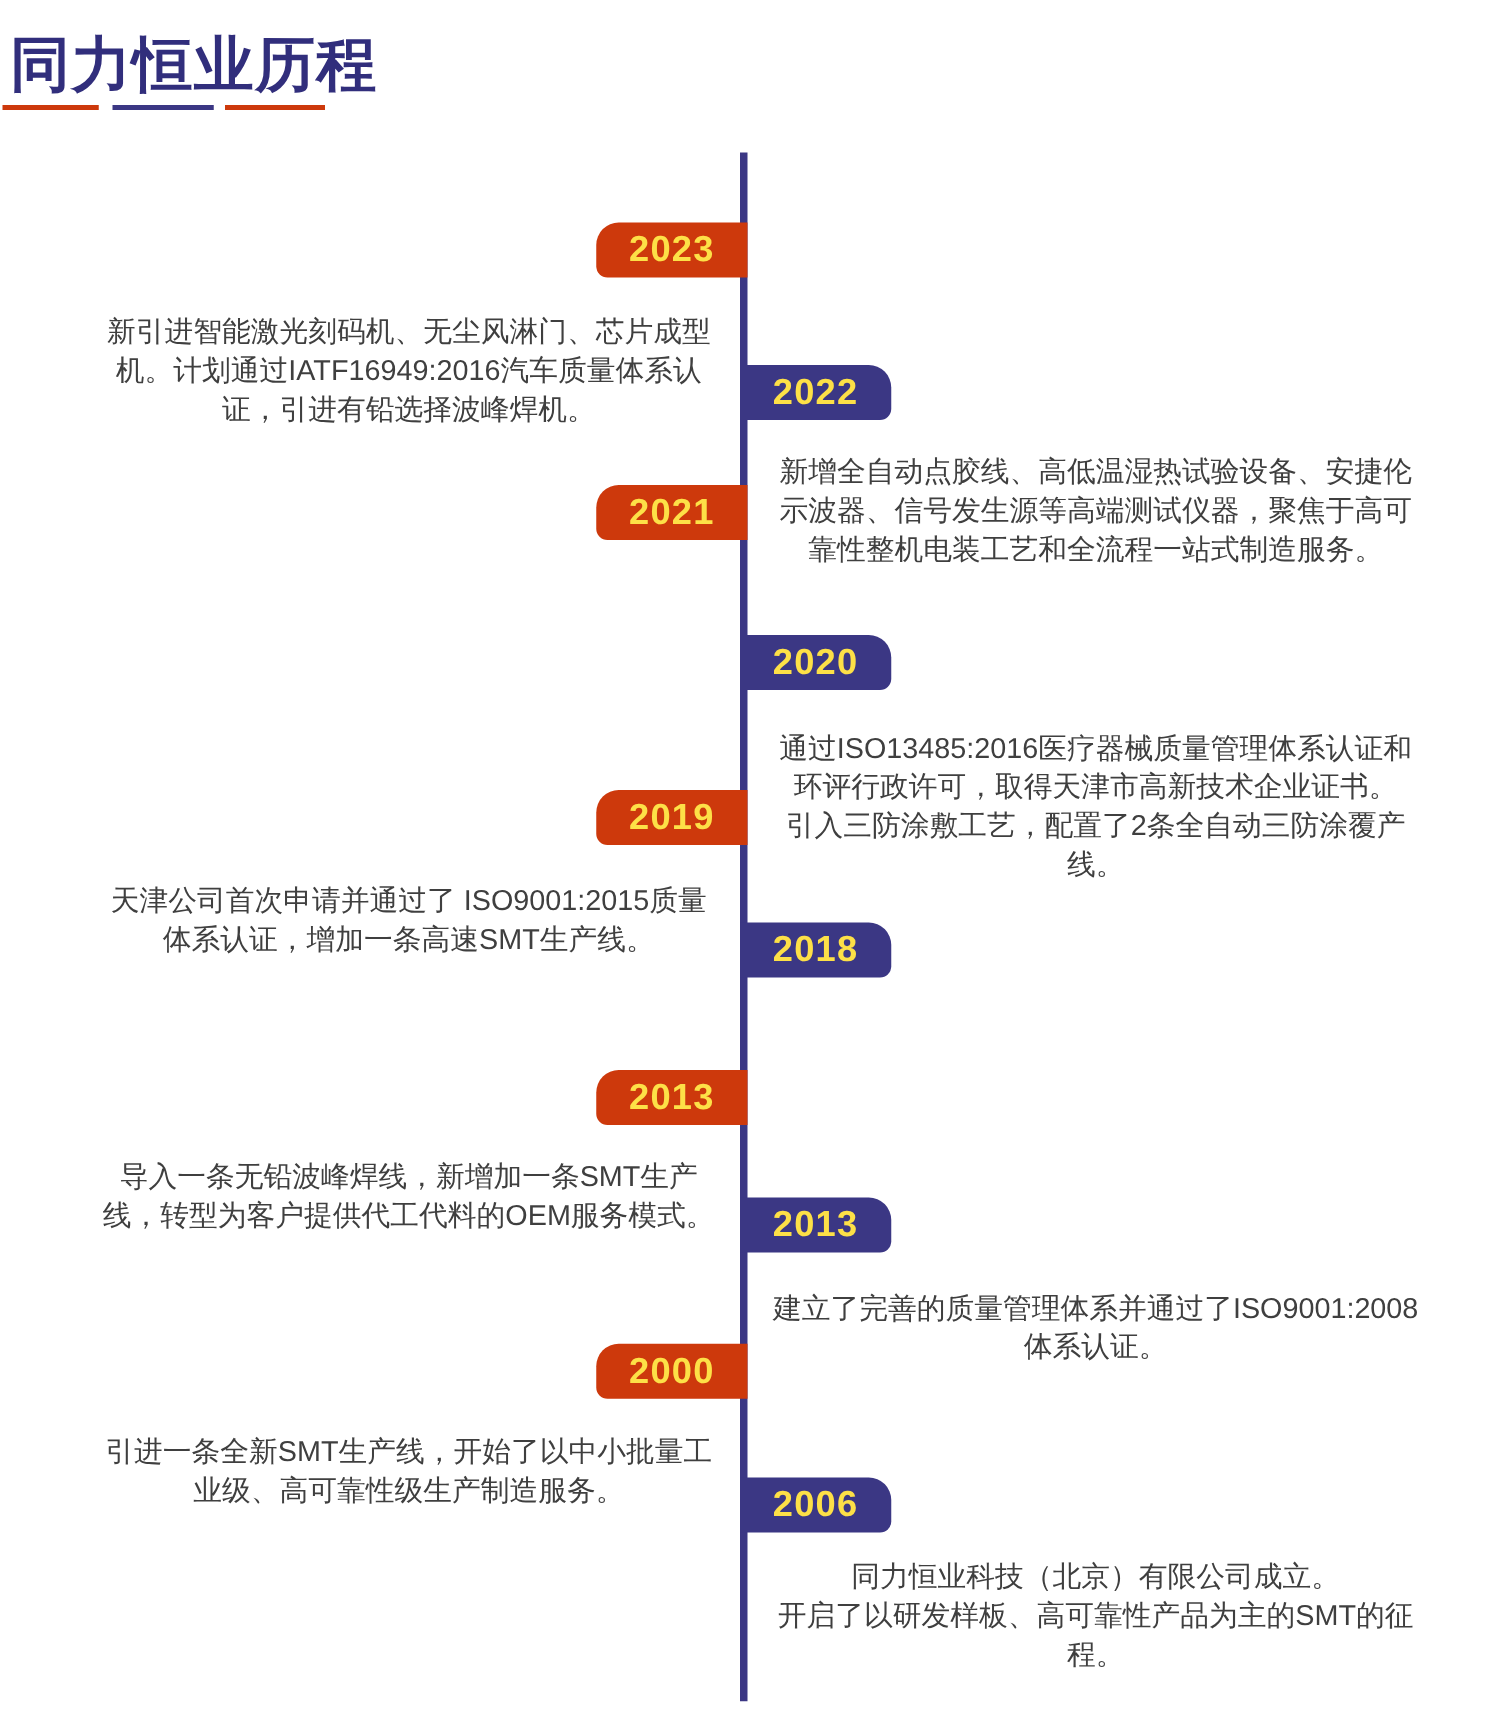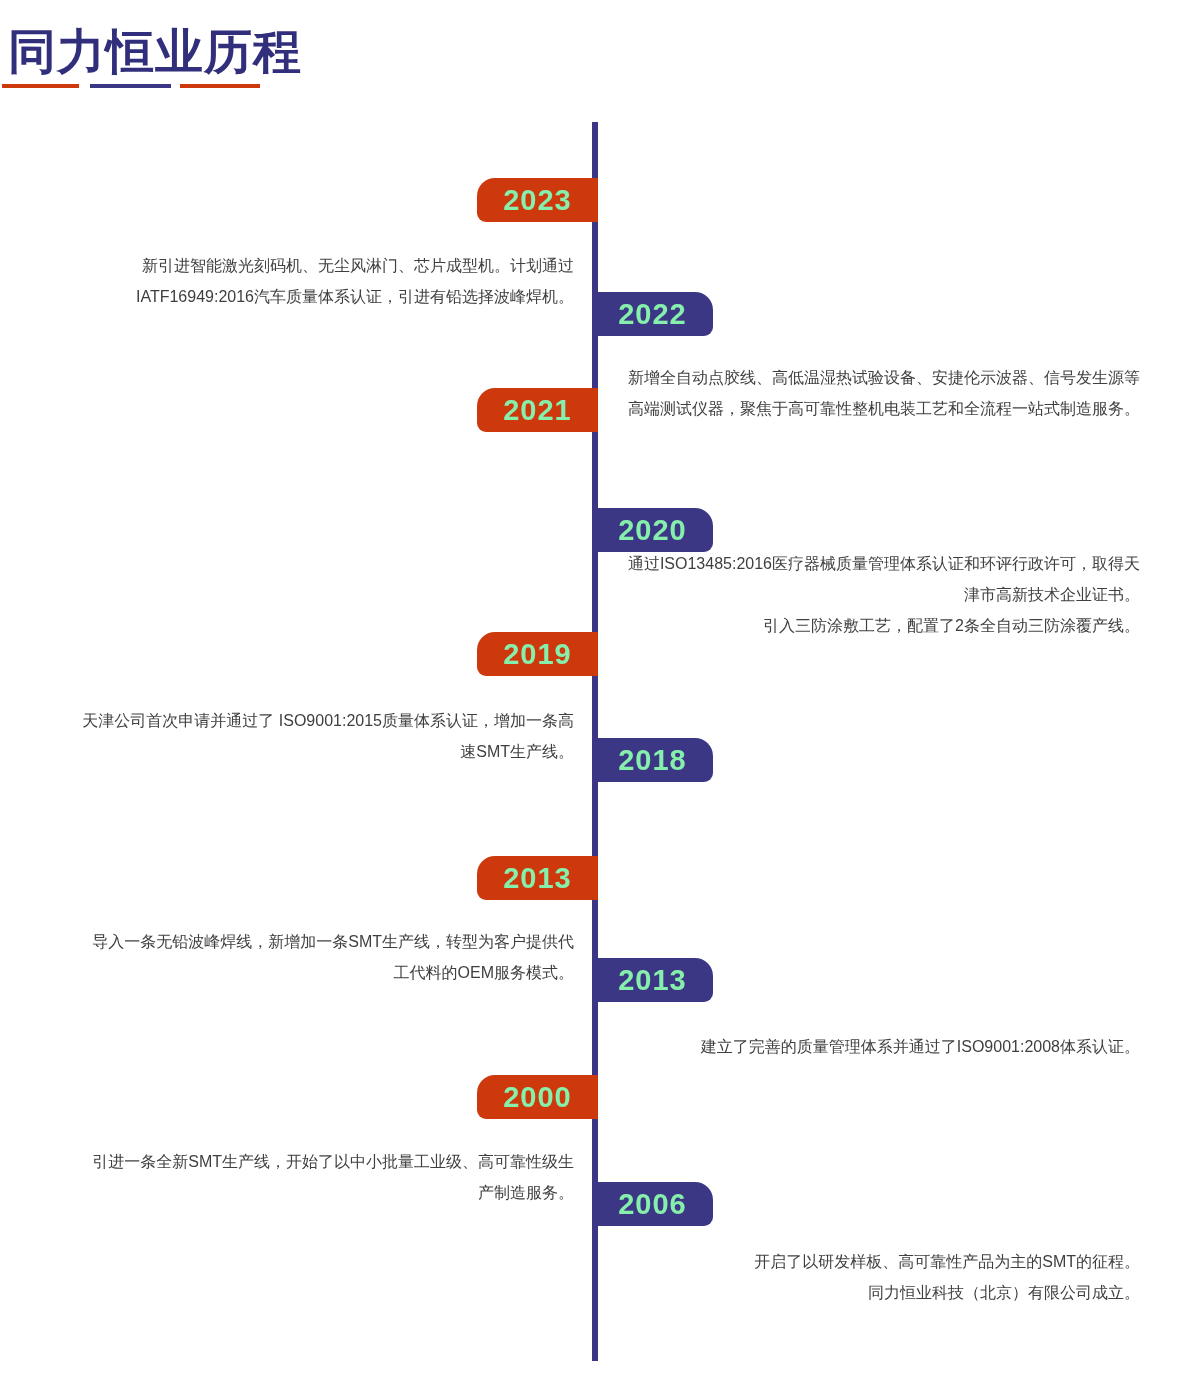--- a/index.html
+++ b/index.html
@@ -23,28 +23,28 @@
   .dash.d1{left:2px;width:77px;background:var(--orange);}
   .dash.d2{left:90px;width:81px;background:var(--purple);}
   .dash.d3{left:180px;width:80px;background:var(--orange);}
   .tl-line{
     position:absolute;left:592px;top:122px;width:6px;height:1239px;
     background:var(--purple);
   }
   .badge{
     position:absolute;width:121px;height:44px;
     display:flex;align-items:center;justify-content:center;
-    color:#86efac;font-size:29px;font-weight:700;letter-spacing:1px;
+    color:#fde047;font-size:29px;font-weight:700;letter-spacing:1px;
     z-index:2;
   }
   .badge.left{left:477px;background:var(--orange);border-radius:18px 0 0 9px;}
   .badge.right{left:592px;background:var(--purple);border-radius:0 18px 9px 0;}
   .tblock{
-    position:absolute;font-size:16px;line-height:31px;color:var(--text);
-    text-align:right;z-index:1;
+    position:absolute;font-size:23px;line-height:31px;color:var(--text);
+    text-align:center;z-index:1;
   }
   .tblock.left{left:80px;width:494px;}
   .tblock.right{left:613px;width:527px;}
   .tblock p{margin:0;padding:0;}
 </style>
 </head>
 <body>
 
 <div class="canvas">
 
@@ -61,21 +61,21 @@
   </div>
 
   <div class="badge right" style="top:292px">2022</div>
   <div class="tblock right" style="top:362px">
     <p>新增全自动点胶线、高低温湿热试验设备、安捷伦示波器、信号发生源等高端测试仪器，聚焦于高可靠性整机电装工艺和全流程一站式制造服务。</p>
   </div>
 
   <div class="badge left" style="top:388px">2021</div>
 
   <div class="badge right" style="top:508px">2020</div>
-  <div class="tblock right" style="top:548px">
+  <div class="tblock right" style="top:583px">
     <p>通过ISO13485:2016医疗器械质量管理体系认证和环评行政许可，取得天津市高新技术企业证书。</p>
     <p>引入三防涂敷工艺，配置了2条全自动三防涂覆产线。</p>
   </div>
 
   <div class="badge left" style="top:632px">2019</div>
   <div class="tblock left" style="top:705px">
     <p>天津公司首次申请并通过了 ISO9001:2015质量体系认证，增加一条高速SMT生产线。</p>
   </div>
 
   <div class="badge right" style="top:738px">2018</div>
@@ -90,17 +90,17 @@
     <p>建立了完善的质量管理体系并通过了ISO9001:2008体系认证。</p>
   </div>
 
   <div class="badge left" style="top:1075px">2000</div>
   <div class="tblock left" style="top:1146px">
     <p>引进一条全新SMT生产线，开始了以中小批量工业级、高可靠性级生产制造服务。</p>
   </div>
 
   <div class="badge right" style="top:1182px">2006</div>
   <div class="tblock right" style="top:1246px">
+    <p>同力恒业科技（北京）有限公司成立。</p>
     <p>开启了以研发样板、高可靠性产品为主的SMT的征程。</p>
-    <p>同力恒业科技（北京）有限公司成立。</p>
   </div>
 
 </div>
 
 </body></html>

